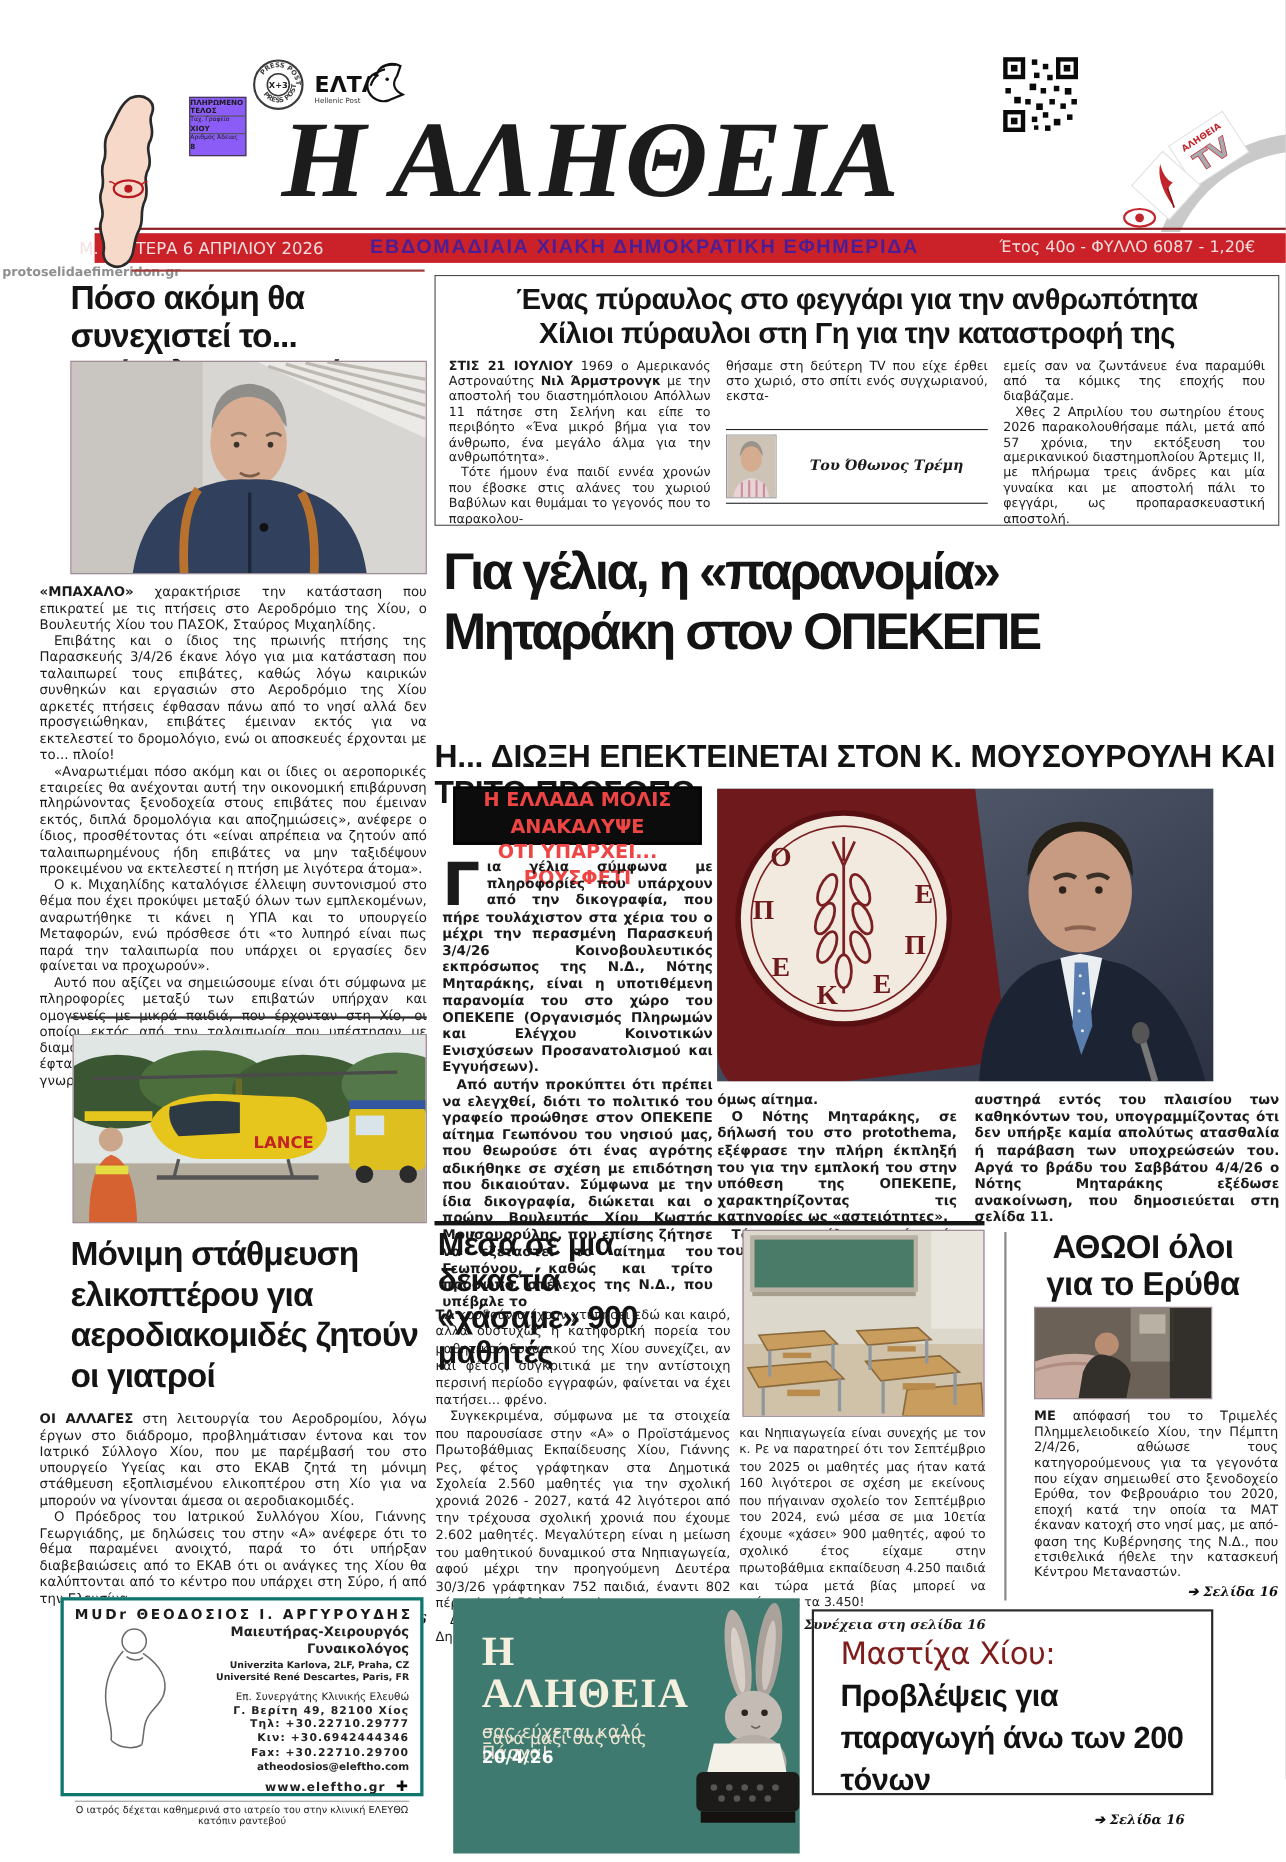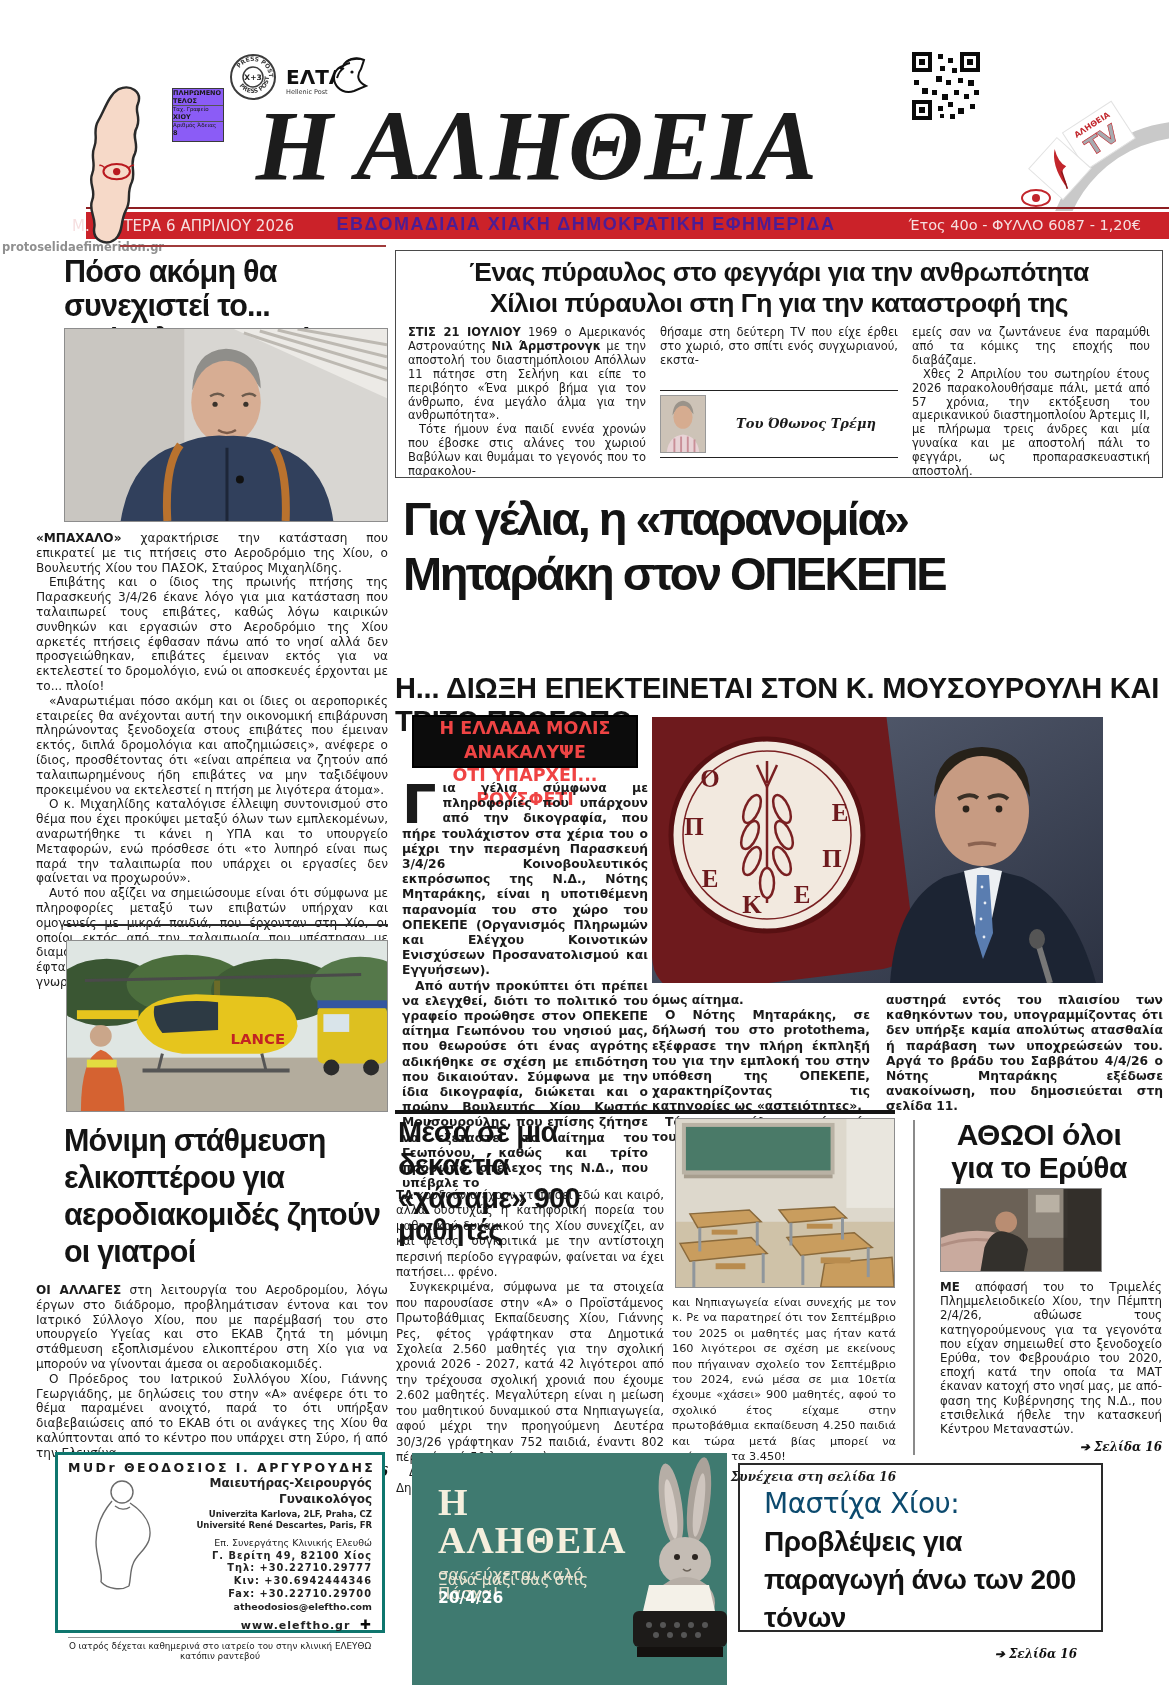--- a/index.html
+++ b/index.html
@@ -112,21 +112,21 @@
   .easter-inner{position:absolute;left:26px;top:30px;width:200px;color:#f5efdd;}
   .easter-title{font-family:"Liberation Serif","DejaVu Serif",serif;font-weight:bold;
      font-size:38px;letter-spacing:1px;line-height:1;}
   .easter-wish{font-size:16.5px;color:#e9e2cf;margin-top:6px;}
   .easter-return{position:absolute;left:26px;top:118px;font-size:15.5px;color:#ece5d2;width:210px;}
   .easter-return b{color:#fff;}
   #easter-rabbit{position:absolute;right:0;top:0;width:96px;height:232px;}
   #mastiha-ad{left:738px;top:1463px;width:365px;height:169px;border:2px solid #2a2a2a;
      box-sizing:border-box;padding:20px 24px 0;}
   .mastiha-text{font-size:28px;line-height:1.36;letter-spacing:-0.5px;}
-  .mastiha-lead{color:#0c4a6e;font-weight:normal;}
+  .mastiha-lead{color:#7f1d1d;font-weight:normal;}
   .mastiha-rest{font-weight:bold;color:#121212;font-family:"Liberation Sans","DejaVu Sans",sans-serif;}
 </style>
 </head>
 <body>
 
 <div id="page">
 
   <div class="abs" id="chios-map">
     <svg viewBox="0 0 104 160">
       <path d="M38,3 C50,-2 61,6 57,17 C53,25 60,30 56,40 C50,50 58,56 54,66 C48,76 55,84 51,94 C45,106 51,112 45,122 C39,134 43,142 35,150 C25,158 12,151 14,139 C16,129 8,122 12,112 C16,102 8,96 12,86 C16,76 10,70 14,60 C18,50 12,44 18,34 C24,24 28,9 38,3 Z" fill="#f6d9c8" stroke="#2a2a2a" stroke-width="2.4" stroke-linejoin="round"></path>

